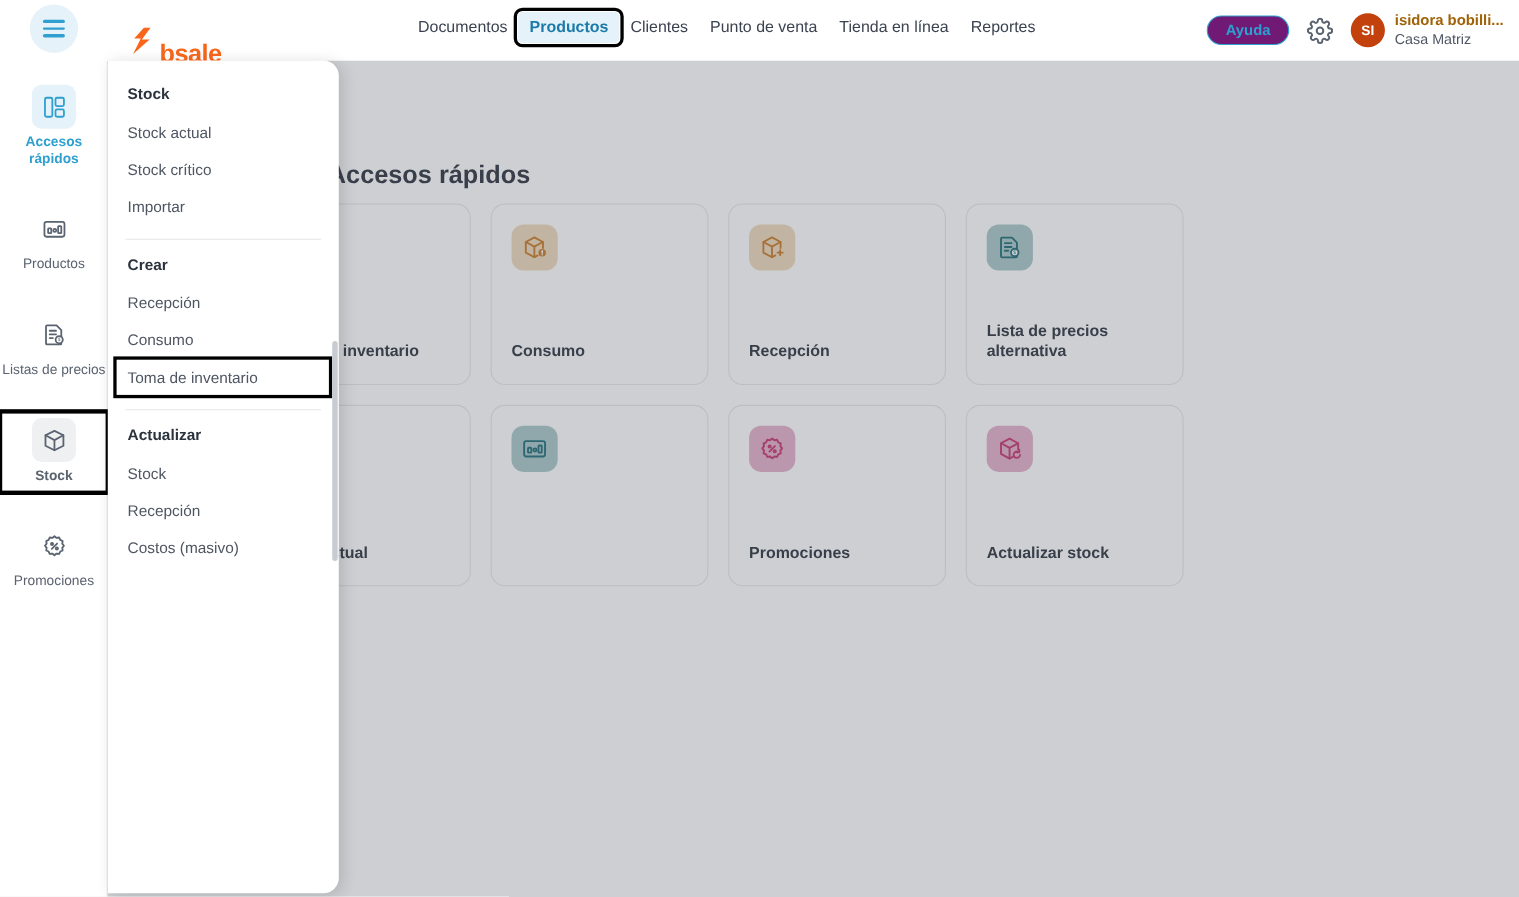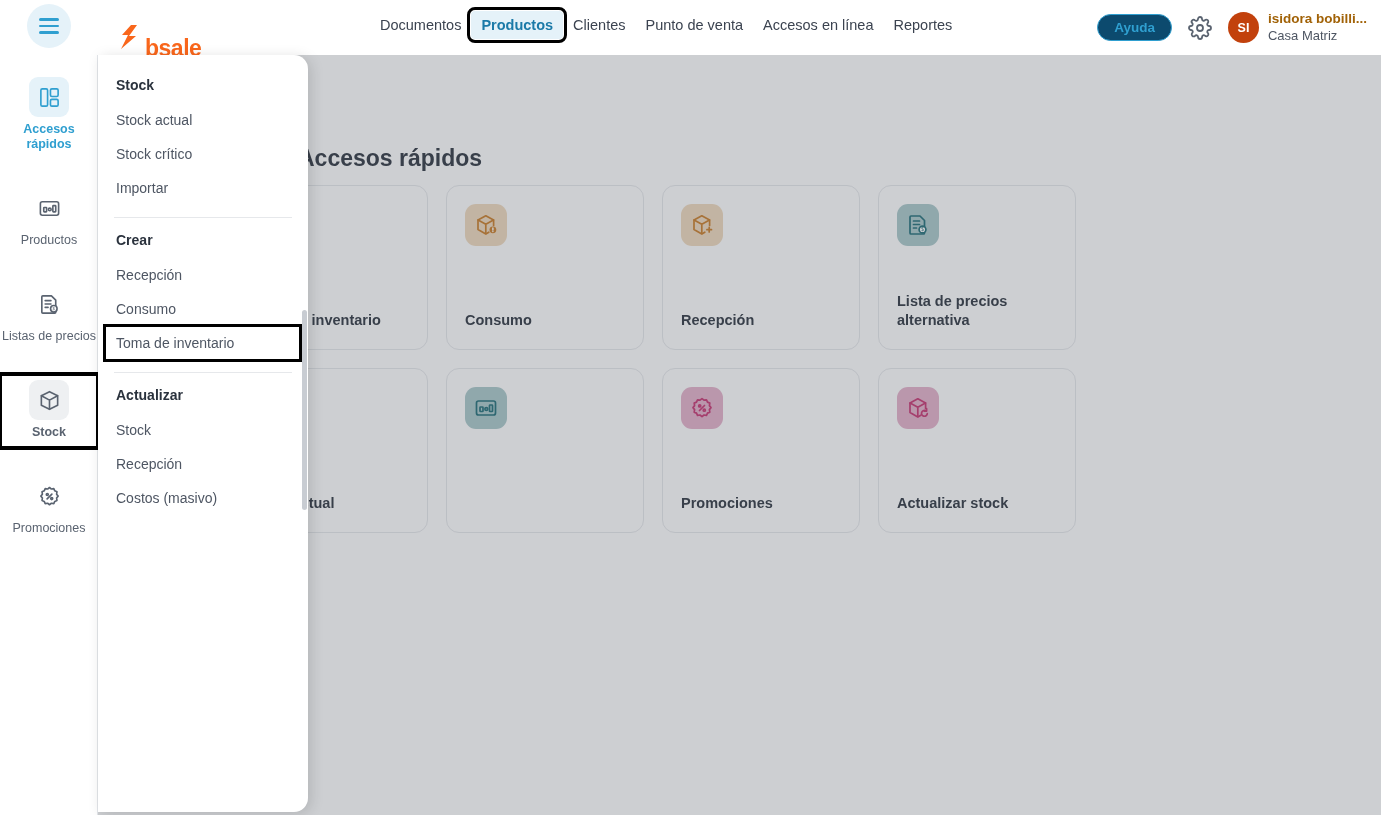--- a/index.html
+++ b/index.html
@@ -56,21 +56,21 @@
     outline: 3px solid #000; outline-offset: 1px;
   }
 
   .topright {
     position: absolute; right: 14px; top: 0; height: 55px;
     display: flex; align-items: center; gap: 16px;
   }
   .help-btn {
     border: 1.5px solid #2f9fd0; border-radius: 16px;
     color: #2f9fd0; font-size: 13.5px; font-weight: 700;
-    padding: 5px 16px; cursor: pointer; background: #0c4a6e;
+    padding: 5px 16px; cursor: pointer; background: #701a75;
   }
   .gear-btn { cursor: pointer; display: flex; align-items: center; }
   .user-block { display: flex; align-items: center; gap: 9px; cursor: pointer; }
   .avatar {
     width: 31px; height: 31px; border-radius: 50%;
     background: #c2410c; color: #fff;
     font-size: 12.5px; font-weight: 700;
     display: flex; align-items: center; justify-content: center;
   }
   .user-meta { line-height: 1.25; }
@@ -382,21 +382,21 @@
       <path d="M11 0 L2 10 L8 10 L1 24 L16 11 L9 11 L17 0 Z" fill="#f9661b"></path>
     </svg>
     <div class="brand-text">bsale</div>
   </div>
 
   <div class="mainnav" id="mainnav">
       <div class="nav-item">Documentos</div>
       <div class="nav-item active focused">Productos</div>
       <div class="nav-item">Clientes</div>
       <div class="nav-item">Punto de venta</div>
-      <div class="nav-item">Accesos en línea</div>
+      <div class="nav-item">Tienda en línea</div>
       <div class="nav-item">Reportes</div>
     </div>
 
   <div class="topright">
     <div class="help-btn">Ayuda</div>
     <div class="gear-btn">
       <svg width="24" height="24" viewBox="0 0 24 24" fill="none" stroke="#5a6370" stroke-width="1.8">
         <circle cx="12" cy="12" r="3"></circle>
         <path d="M19.4 15a1.65 1.65 0 0 0 .33 1.82l.06.06a2 2 0 1 1-2.83 2.83l-.06-.06a1.65 1.65 0 0 0-1.82-.33 1.65 1.65 0 0 0-1 1.51V21a2 2 0 1 1-4 0v-.09A1.65 1.65 0 0 0 9 19.4a1.65 1.65 0 0 0-1.82.33l-.06.06a2 2 0 1 1-2.83-2.83l.06-.06A1.65 1.65 0 0 0 4.6 15a1.65 1.65 0 0 0-1.51-1H3a2 2 0 1 1 0-4h.09A1.65 1.65 0 0 0 4.6 9a1.65 1.65 0 0 0-.33-1.82l-.06-.06a2 2 0 1 1 2.83-2.83l.06.06A1.65 1.65 0 0 0 9 4.6a1.65 1.65 0 0 0 1-1.51V3a2 2 0 1 1 4 0v.09a1.65 1.65 0 0 0 1 1.51 1.65 1.65 0 0 0 1.82-.33l.06-.06a2 2 0 1 1 2.83 2.83l-.06.06A1.65 1.65 0 0 0 19.4 9v0a1.65 1.65 0 0 0 1.51 1H21a2 2 0 1 1 0 4h-.09a1.65 1.65 0 0 0-1.51 1z"></path>
       </svg>

